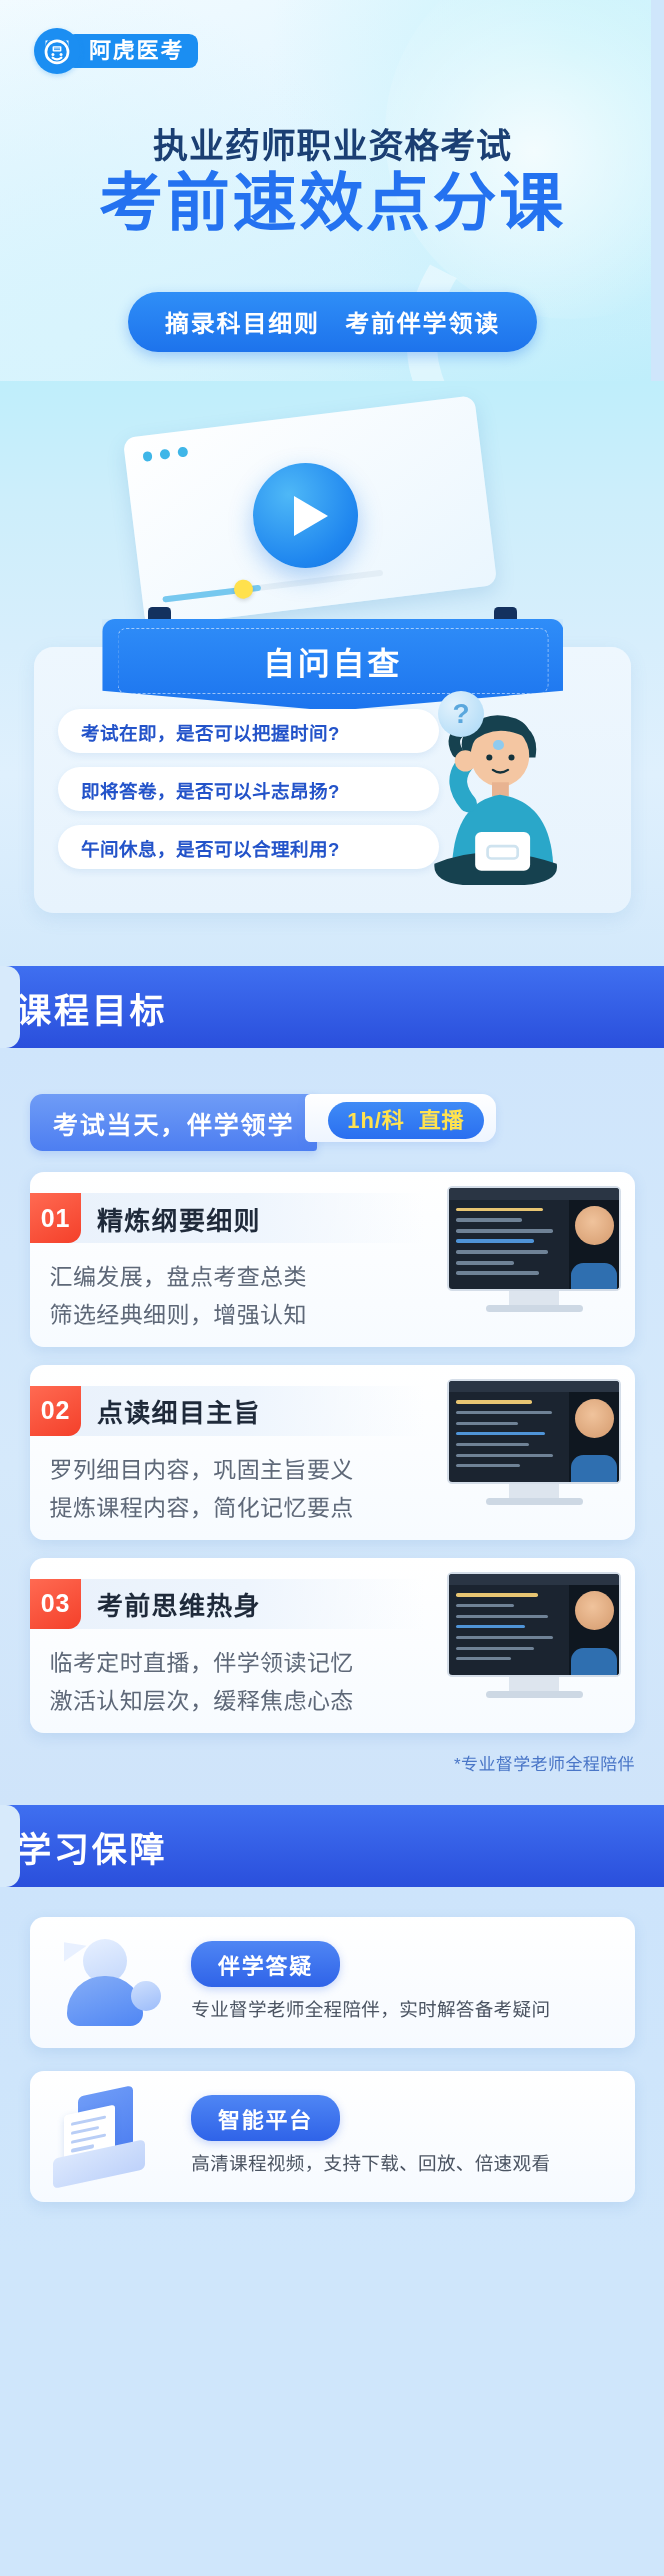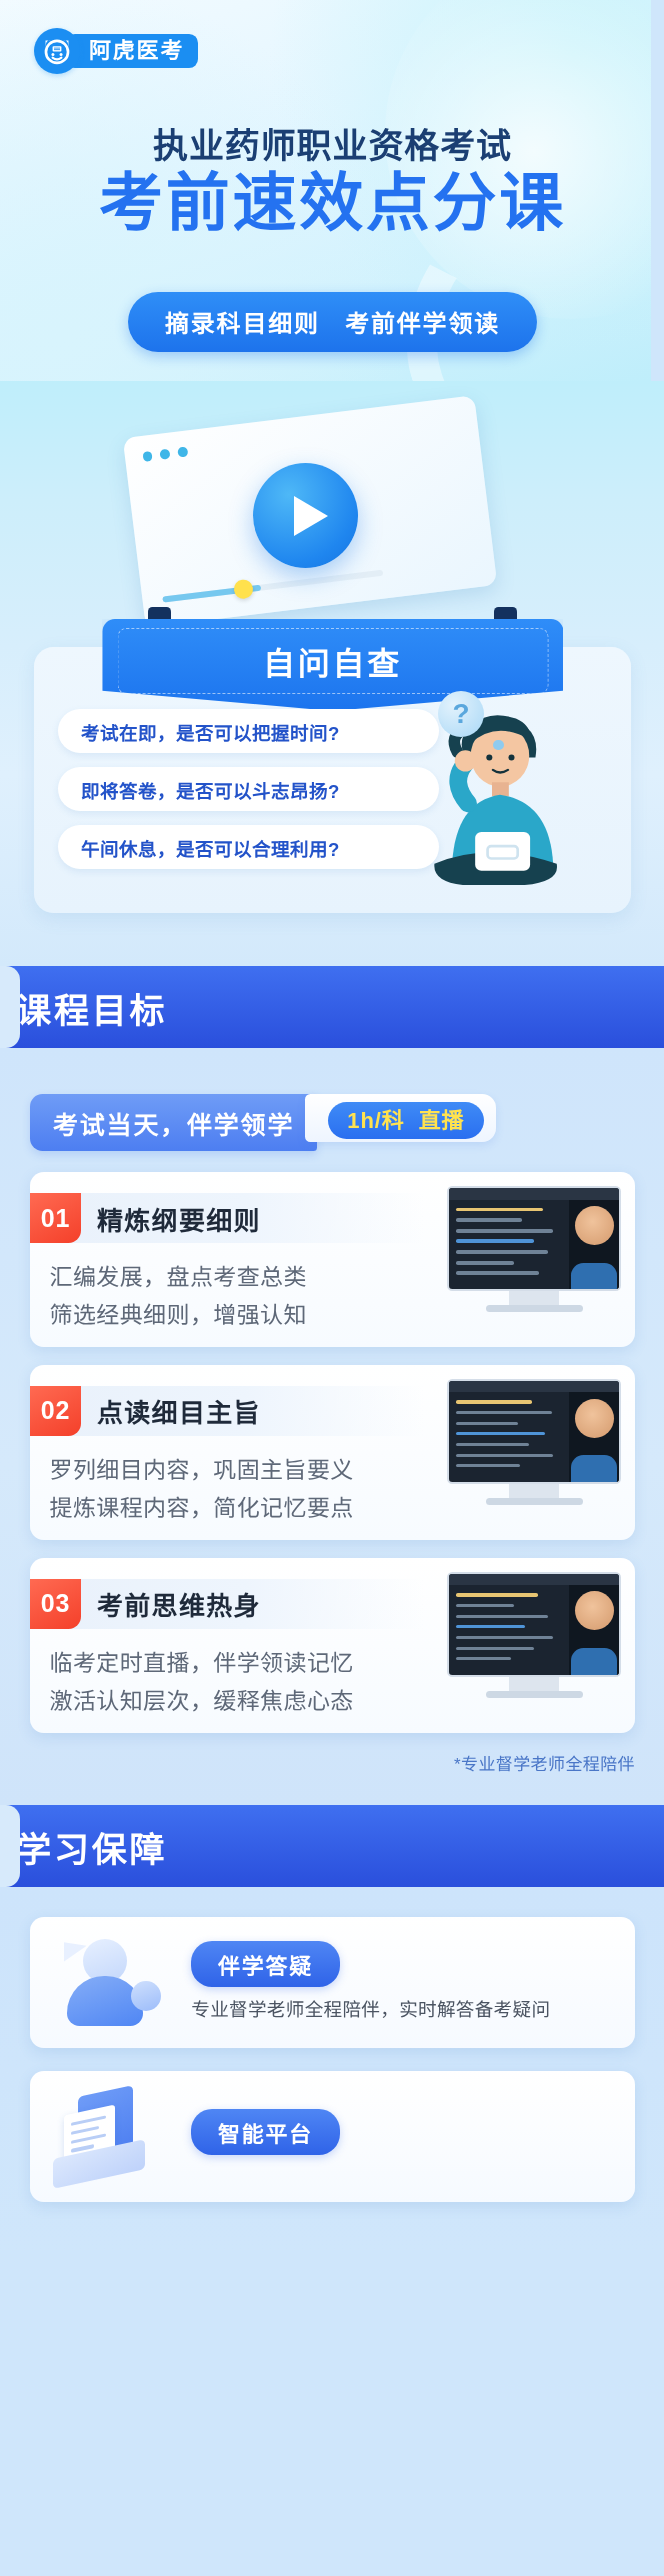--- a/index.html
+++ b/index.html
@@ -648,16 +648,17 @@
       <div class="pf-doc">
         <i style="top:8.9px;width:35px;"></i>
         <i style="top:17.7px;width:28px;"></i>
         <i style="top:26.6px;width:35px;"></i>
         <i style="top:35px;width:23px;"></i>
       </div>
       <div class="pf-tray"></div>
     </div>
     <div class="g-right">
       <span class="g-pill">智能平台</span>
+      <div class="g-desc">高清课程视频，支持下载、回放、倍速观看</div>
     </div>
   </div>
 </div>
 
 
 </body></html>

